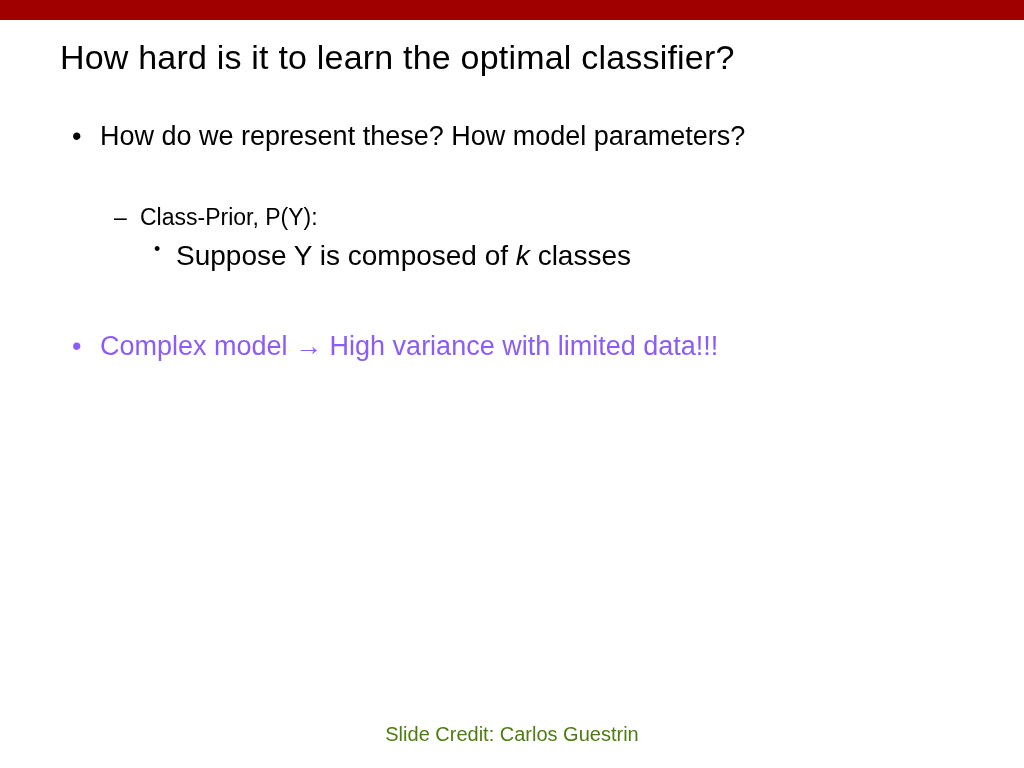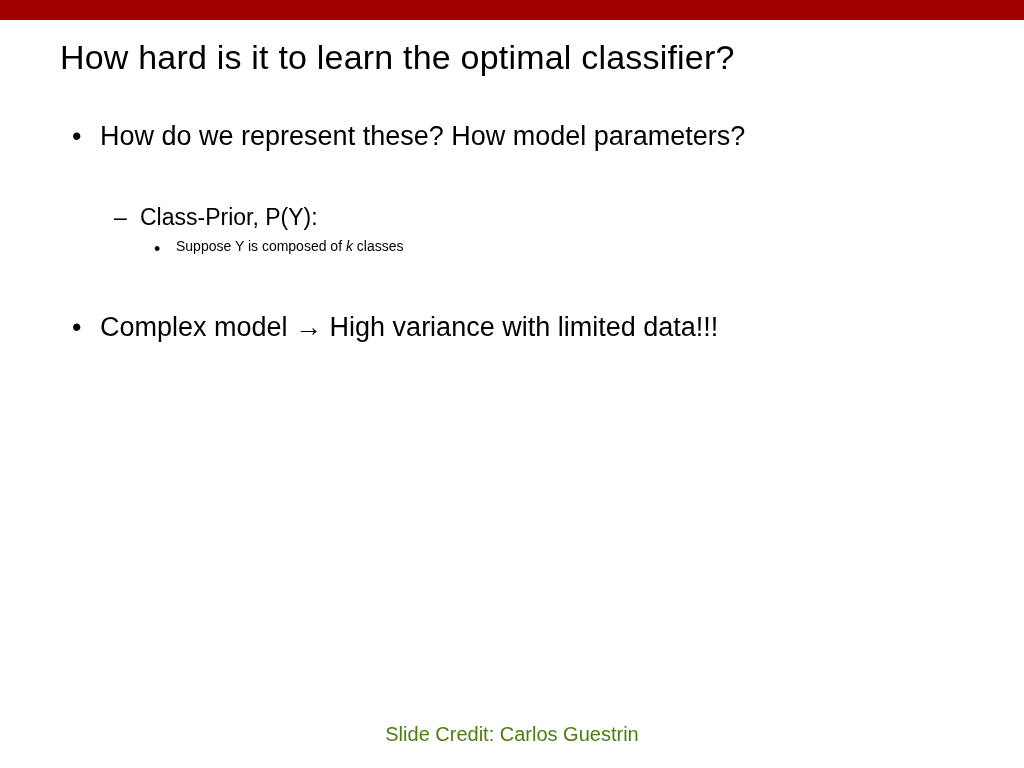--- a/index.html
+++ b/index.html
@@ -7,24 +7,24 @@
   .topbar { width: 100%; height: 20px; background: #a00000; }
   .slide { padding: 18px 60px 0 60px; }
   .title { font-size: 34px; font-weight: 400; letter-spacing: 0.2px; margin-bottom: 42px; }
   ul.level1 { list-style: none; padding-left: 40px; }
   ul.level1 > li { font-size: 27px; margin-bottom: 34px; position: relative; line-height: 1.3; }
   ul.level1 > li::before { content: "•"; position: absolute; left: -28px; top: 0; }
   ul.level2 { list-style: none; padding-left: 40px; margin-top: 8px; }
   ul.level2 > li { font-size: 23px; margin-bottom: 6px; position: relative; line-height: 1.35; margin-top: 48px; }
   ul.level2 > li::before { content: "–"; position: absolute; left: -26px; top: 0; }
   ul.level3 { list-style: none; padding-left: 36px; margin-top: 4px; }
-  ul.level3 > li { font-size: 14px; margin-bottom: 4px; position: relative; line-height: 1.35; }
+  ul.level3 > li { font-size: 28px; margin-bottom: 4px; position: relative; line-height: 1.35; }
   ul.level3 > li::before { content: "•"; position: absolute; left: -22px; top: 0; font-size: 18px; }
   .gap { margin-top: 46px; }
-  .red, .red::before { color: #000000; }
+  .red, .red::before { color: #8b5cf6; }
   .bold { font-weight: bold; }
   .ital { font-style: italic; }
   .credit { position: absolute; left: 0; right: 0; bottom: 22px; text-align: center; font-size: 20px; color: #4d7c0f; }
 </style>
 </head>
 <body>
 
 <div class="topbar"></div>
 
 <div class="slide">

